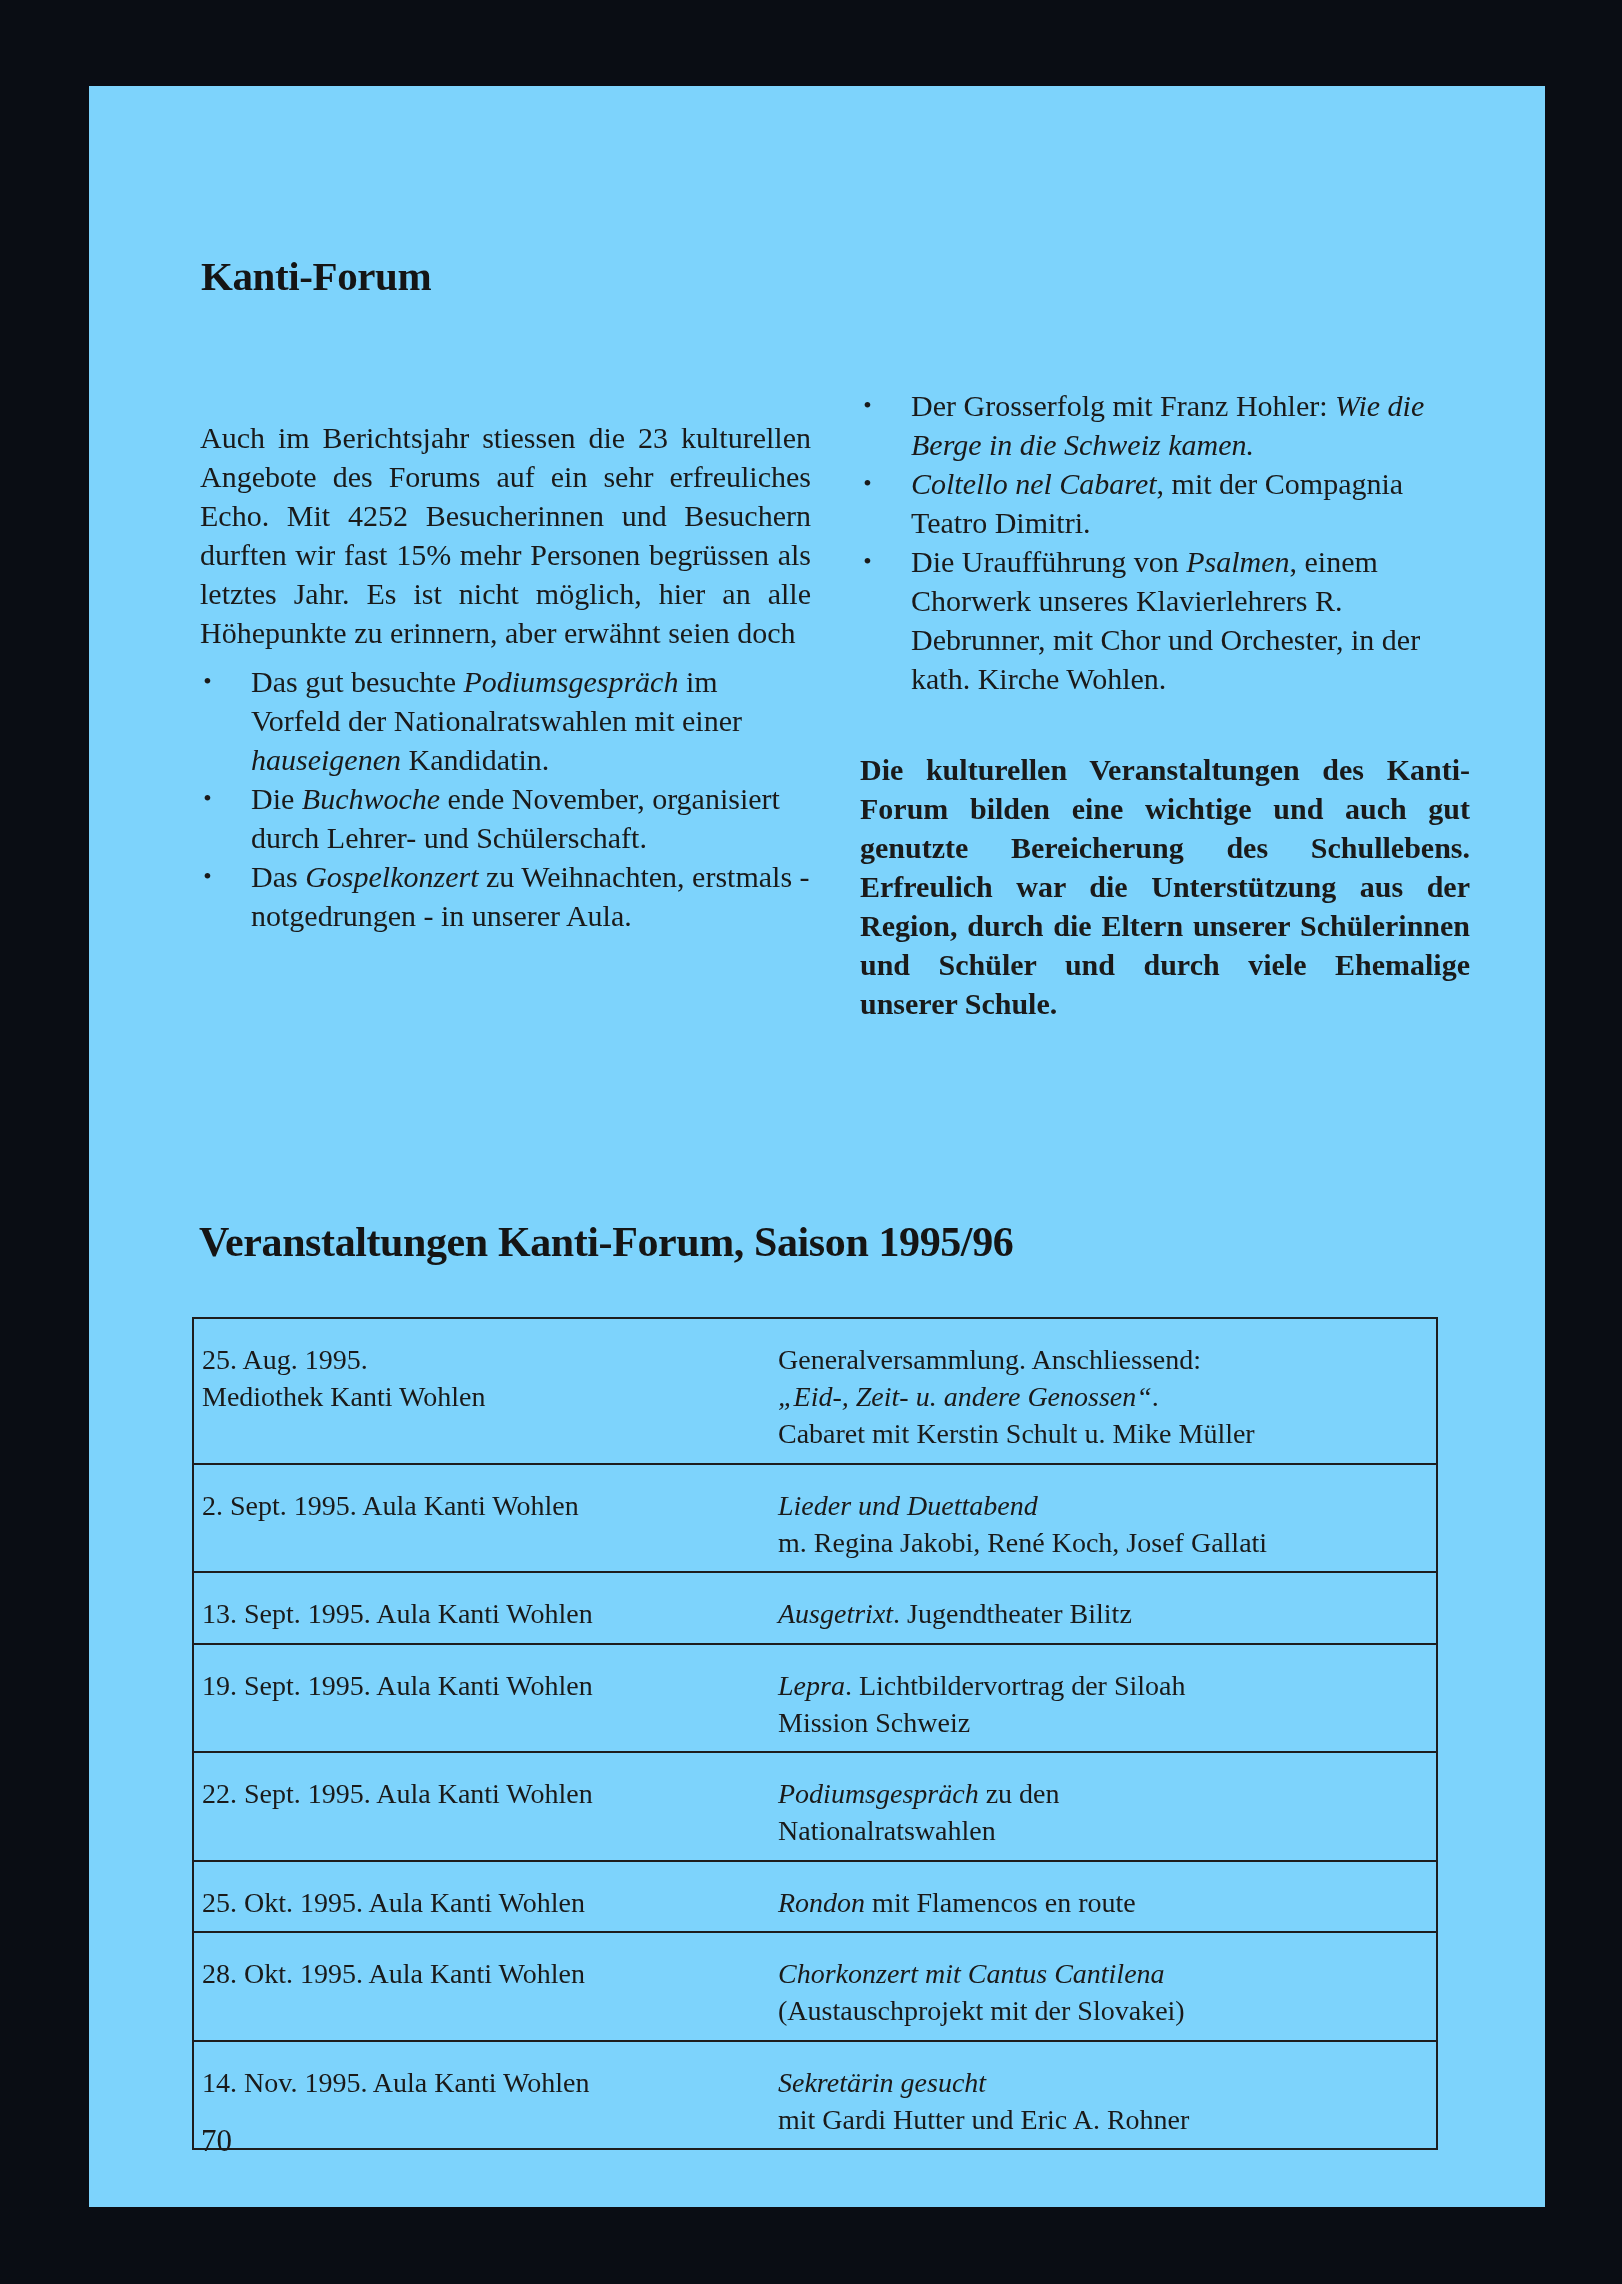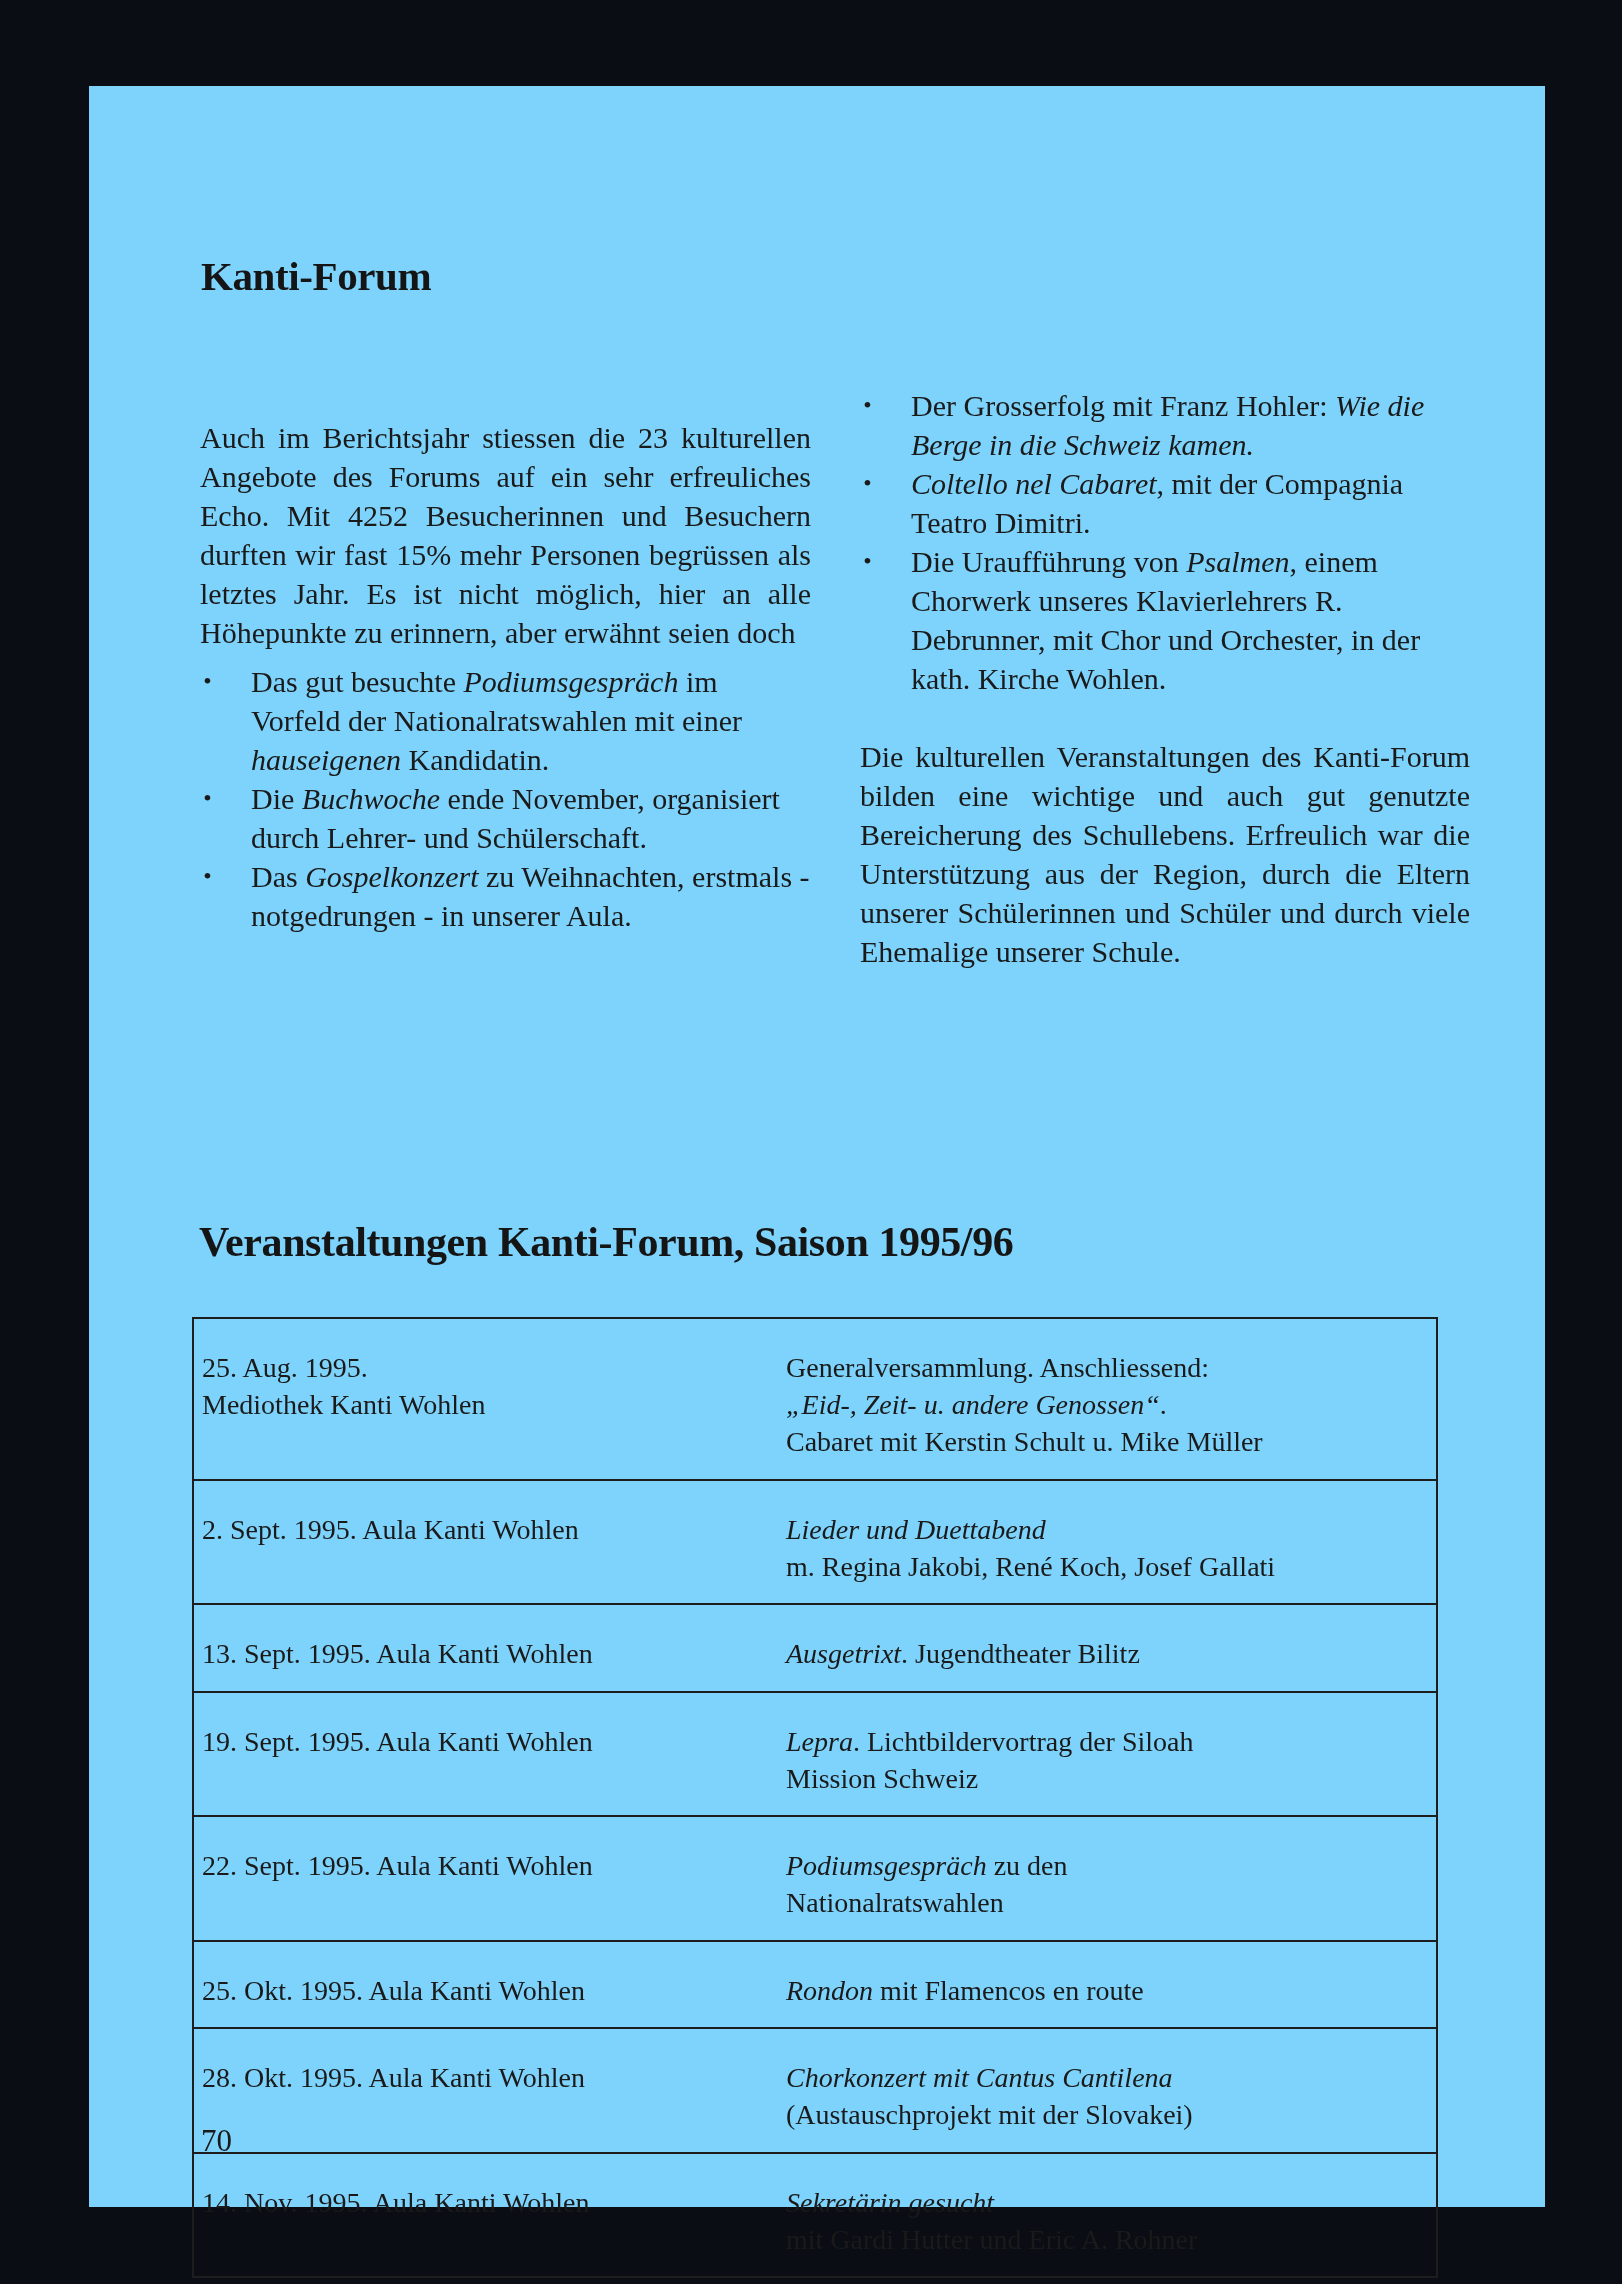--- a/index.html
+++ b/index.html
@@ -20,30 +20,30 @@
   }
   .col-left { left: 111px; top: 300px; width: 611px; margin-top: 32px; }
   .col-right { left: 771px; top: 300px; width: 610px; }
   .just { text-align: justify; text-align-last: left; margin: 0; }
   ul.bul { list-style: none; margin: 0; padding: 0; }
   ul.bul li { position: relative; padding-left: 51px; }
   ul.bul li::before {
     content: "\2022"; position: absolute; left: 3.2px; top: 0; font-size: 24px;
   }
   .col-left ul.bul { margin-top: 9.7px; }
-  .col-right .para2 { margin-top: 39px; }
+  .col-right .para2 { margin-top: 52px; font-weight: bold; }
   .h2 {
     position: absolute; left: 110px; top: 1132px;
     font-size: 42px; font-weight: bold; letter-spacing: -0.4px; color: #151515;
   }
   .tbl {
     position: absolute; left: 103px; top: 1231px; width: 1246px;
     border: 2.4px solid #1d1d1d; border-collapse: collapse; font-size: 28px; line-height: 37px;
   }
-  .tbl td { vertical-align: top; padding: 12px; margin-left: 20px; }
+  .tbl td { vertical-align: top; padding: 4px; margin-left: 20px; }
   .tbl tr { border-bottom: 2.4px solid #1d1d1d; }
   .tbl td.d { width: 572px; padding-left: 8px; }
   .tbl td.e { padding-left: 0px; padding-right: 8px; }
   .tbl td .cell { padding-top: 18px; padding-bottom: 6.5px; }
   .it { font-style: italic; }
   .pagenum { position: absolute; left: 112px; top: 2037px; font-size: 31px; }
 </style>
 </head>
 <body>
 

